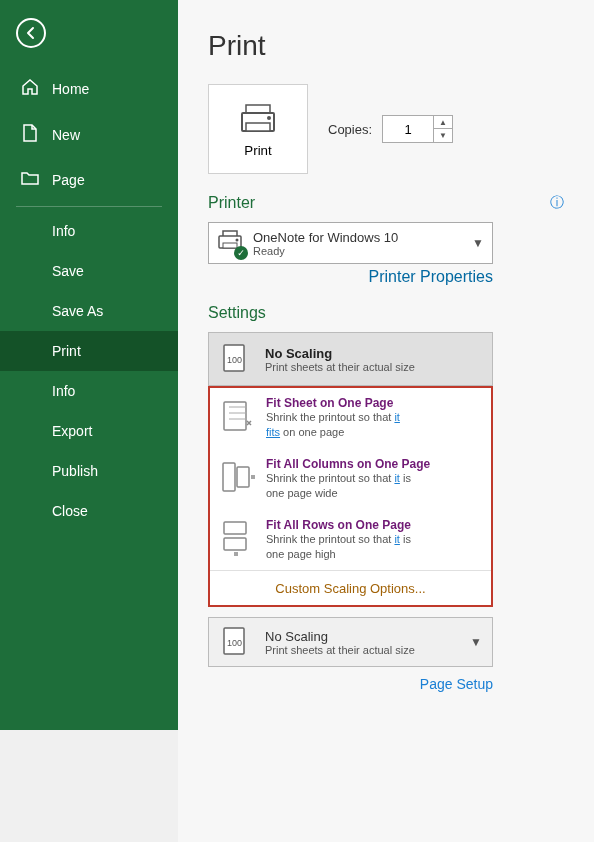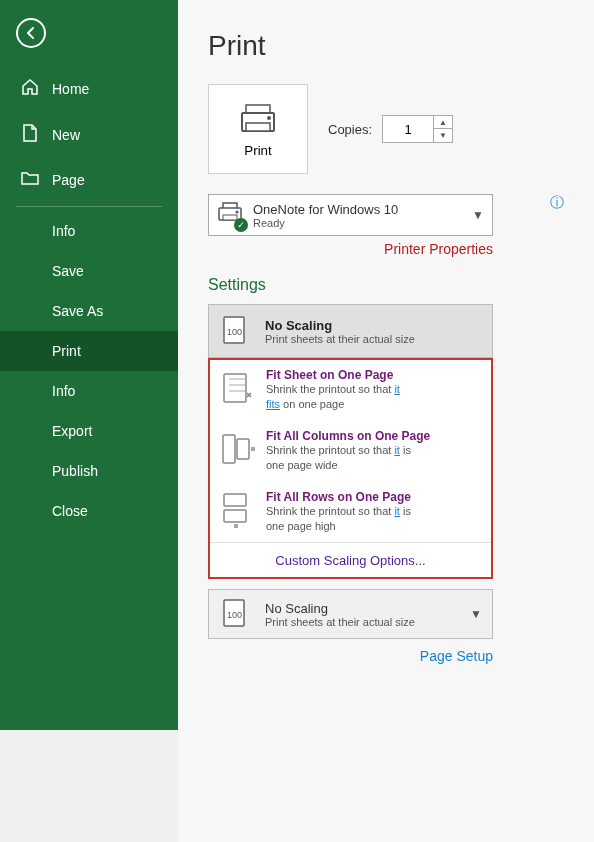--- a/index.html
+++ b/index.html
@@ -165,22 +165,22 @@
       justify-content: center;
       color: white;
       font-size: 9px;
     }
     .printer-properties {
       text-align: right;
       width: 285px;
       margin-top: 4px;
     }
     .printer-properties a {
-      color: #b91c1c;
-      font-size: 14px;
+      color: #0369a1;
+      font-size: 16px;
       text-decoration: none;
       cursor: pointer;
     }
 
     
     .info-icon {
       position: absolute;
       right: 0;
       top: 0;
       color: #1a7fd4;
@@ -226,21 +226,21 @@
     .dropdown-option-icon { width: 36px; min-width: 36px; height: 44px; display: flex; align-items: center; justify-content: center; }
     .dropdown-option-text .opt-title { font-size: 12px; color: #701a75; font-weight: 600; }
     .dropdown-option-text .opt-desc { font-size: 11px; color: #555; line-height: 1.4; }
     .dropdown-option-text .opt-desc span.blue { color: #1a7fd4; text-decoration: underline; }
 
     .custom-scaling {
       text-align: center;
       padding: 8px;
       border-top: 1px solid #e0e0e0;
     }
-    .custom-scaling a { color: #4c1d95; font-size: 13px; text-decoration: none; cursor: pointer; }
+    .custom-scaling a { color: #a16207; font-size: 13px; text-decoration: none; cursor: pointer; }
 
     
     .bottom-scaling {
       width: 285px;
       border: 1px solid #bbb;
       background: #f0f0f0;
       display: flex;
       align-items: center;
       padding: 6px 10px;
       gap: 10px;
@@ -355,20 +355,21 @@
         <input class="copies-input" type="text" value="1" style="">
         <div class="spinner-arrows">
           <button class="spinner-arrow">▲</button>
           <button class="spinner-arrow">▼</button>
         </div>
       </div>
     </div>
   </div>
 
   <div class="printer-section" style="position:relative;">
+    <h2 class="section-header">Printer</h2>
     <span class="info-icon">ⓘ</span>
 
     <div class="printer-dropdown">
       <div class="printer-icon-area">
         <svg width="26" height="22" viewBox="0 0 26 22" fill="none">
           <rect x="2" y="7" width="22" height="12" rx="1" stroke="#555" stroke-width="1.5" fill="none"></rect>
           <rect x="6" y="14" width="14" height="5" fill="white" stroke="#555" stroke-width="1"></rect>
           <path d="M6 7V2H20V7" stroke="#555" stroke-width="1.5" fill="none"></path>
           <circle cx="20" cy="11" r="1.5" fill="#555"></circle>
         </svg>

